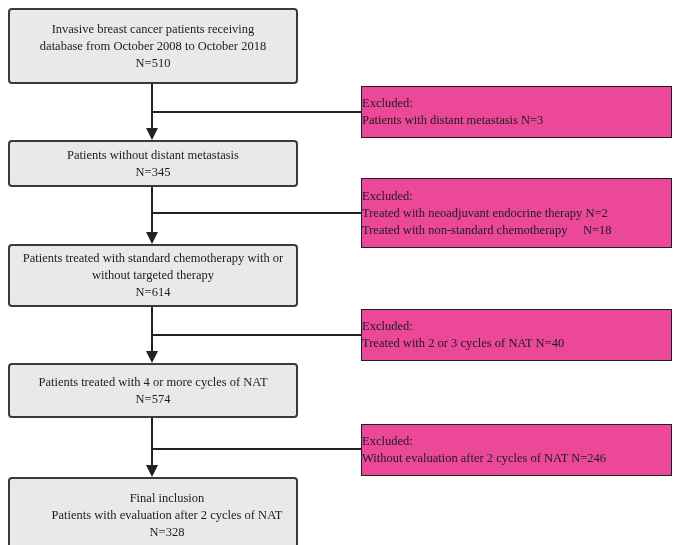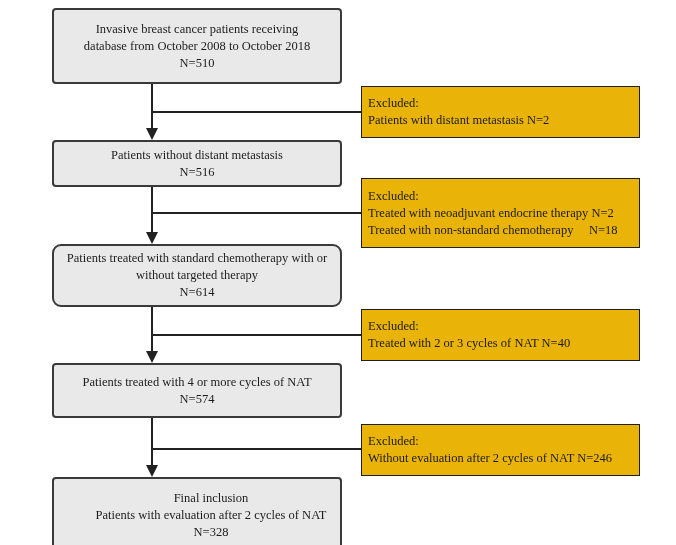--- a/index.html
+++ b/index.html
@@ -24,34 +24,33 @@
     width: 290px;
     box-sizing: border-box;
     background: #e9e9e9;
     border: 2px solid #3a3a3a;
     border-radius: 4px;
     display: flex;
     flex-direction: column;
     justify-content: center;
     text-align: center;
     padding: 0 4px;
-    margin-left: 44px;
   }
   .exc-box {
     position: absolute;
     left: 361px;
-    width: 279px;
+    width: 311px;
     box-sizing: border-box;
-    background: #eab308;
+    background: #ec4899;
     border: 1px solid #1f1f1f;
     display: flex;
     flex-direction: column;
     justify-content: center;
     text-align: left;
-    padding: 0 4px 0 6px;
+    padding: 0 4px 0 0;
   }
   .exc-box .line { white-space: pre; }
   .vline {
     position: absolute;
     left: 151px;
     width: 2px;
     background: #222222;
   }
   .hline {
     position: absolute;
@@ -76,43 +75,43 @@
 <div id="canvas">
 
   <div class="main-box" style="top:8px; height:76px;">
     <div>Invasive breast cancer patients receiving</div>
     <div>database from October 2008 to October 2018</div>
     <div>N=510</div>
   </div>
 
   <div class="main-box" style="top:140px; height:47px;">
     <div>Patients without distant metastasis</div>
-    <div>N=516</div>
+    <div>N=345</div>
   </div>
 
-  <div class="main-box" style="top:244px; height:63px;border-radius:9px;">
+  <div class="main-box" style="top:244px; height:63px;">
     <div>Patients treated with standard chemotherapy with or</div>
     <div>without targeted therapy</div>
     <div>N=614</div>
   </div>
 
   <div class="main-box" style="top:363px; height:55px;align-items:center;">
     <div>Patients treated with 4 or more cycles of NAT</div>
     <div>N=574</div>
   </div>
 
   <div class="main-box" style="top:477px; height:77px;padding-left:32px;">
     <div>Final inclusion</div>
     <div>Patients with evaluation after 2 cycles of NAT</div>
     <div>N=328</div>
   </div>
 
   <div class="exc-box" style="top:86px; height:52px;">
     <div class="line">Excluded:</div>
-    <div class="line">Patients with distant metastasis N=2</div>
+    <div class="line">Patients with distant metastasis N=3</div>
   </div>
 
   <div class="exc-box" style="top:178px; height:70px;">
     <div class="line">Excluded:</div>
     <div class="line">Treated with neoadjuvant endocrine therapy N=2</div>
     <div class="line">Treated with non-standard chemotherapy     N=18</div>
   </div>
 
   <div class="exc-box" style="top:309px; height:52px;">
     <div class="line">Excluded:</div>

